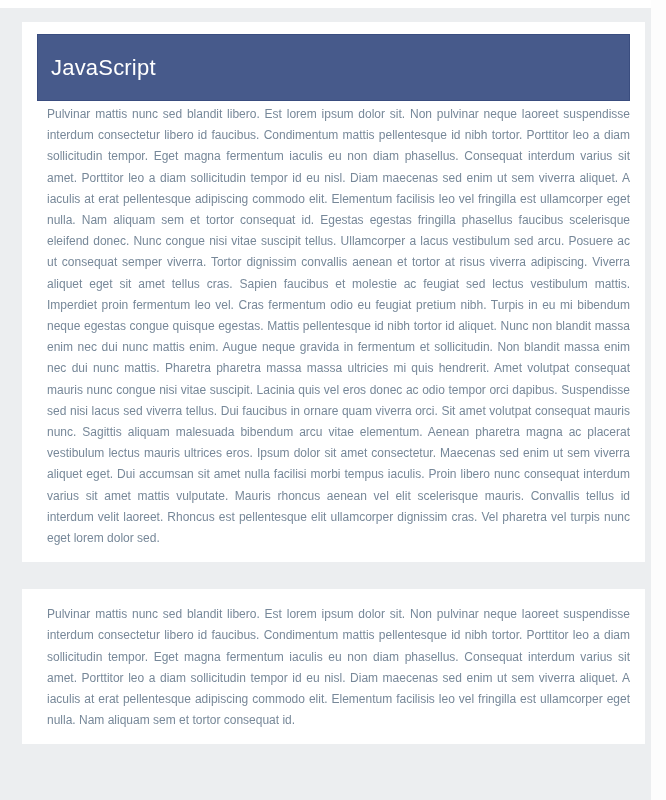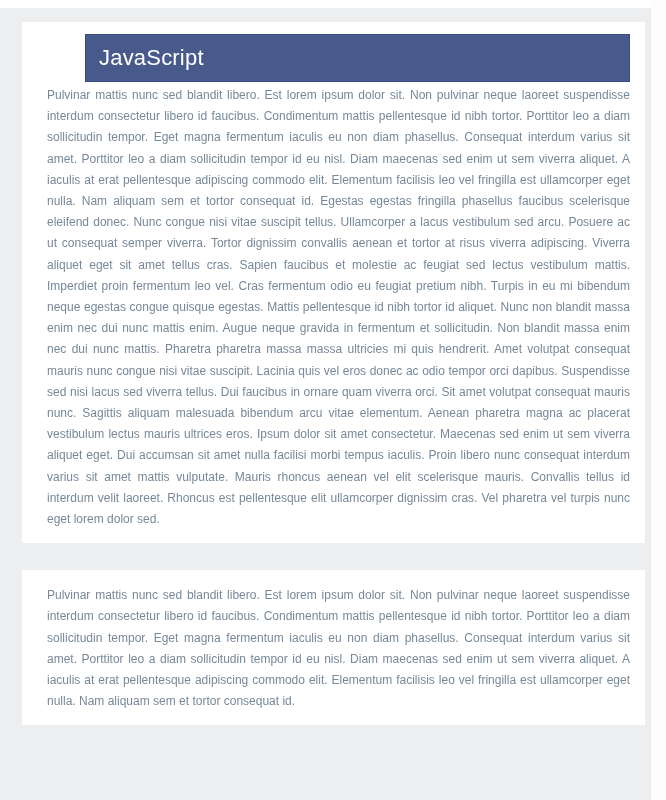--- a/index.html
+++ b/index.html
@@ -43,26 +43,25 @@
     padding: 12px 15px 13px 15px;
     box-sizing: border-box;
     width: 623px;
   }
   .card + .card {
     margin-top: 27px;
   }
   .card-header {
     background: #475a8b;
     border: 1px solid #3a4d7f;
-    height: 48px;
+    height: 67px;
     box-sizing: border-box;
     display: flex;
     align-items: center;
     padding-left: 13px;
-    margin-left: 48px;
   }
   .card-title {
     margin: 0;
     color: #ffffff;
     font-size: 22px;
     font-weight: 400;
     letter-spacing: 0.2px;
   }
   .card-body {
     margin: 3px 0 0 10px;

